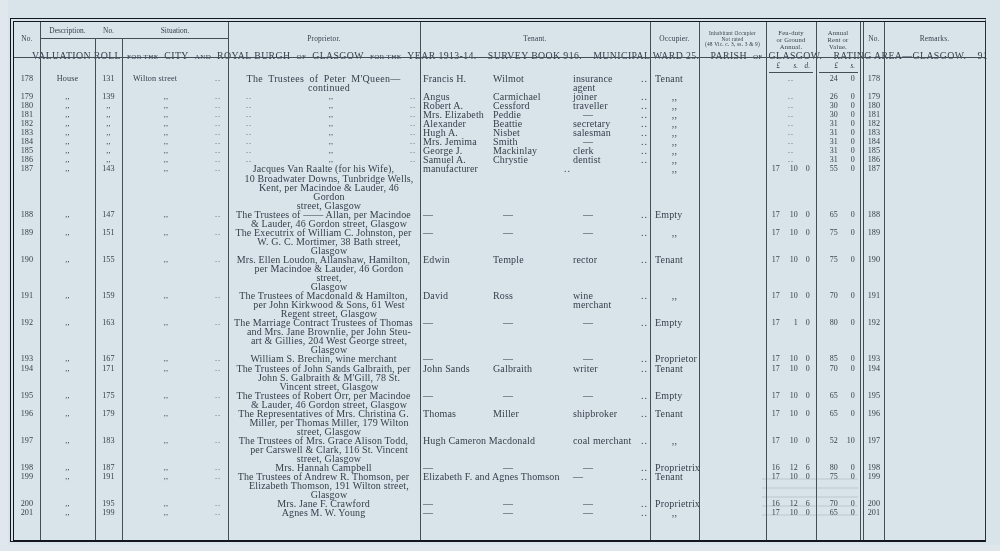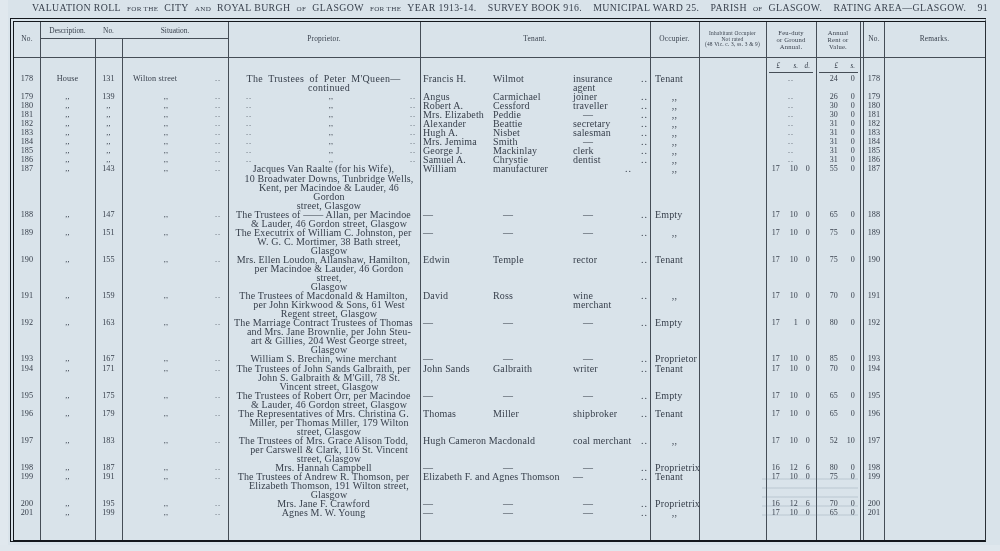--- a/index.html
+++ b/index.html
@@ -10,21 +10,21 @@
     color:#39414d;
   }
   .page-edge{position:absolute;left:0;top:0;width:8px;height:100%;background:#e0e8ee;}
   .page-bottom{position:absolute;left:0;top:545px;width:100%;height:6px;background:#dfe7ed;}
 
   
   .titlebar{
     position:absolute;left:32px;top:2px;right:6px;height:17px;
     display:flex;align-items:baseline;white-space:nowrap;
   }
-  .t-lg{font-size:9.8px;letter-spacing:.4px;}
+  .t-lg{font-size:9.8px;letter-spacing:.4px;margin-top:48px;}
   .t-sm{font-size:7.1px;letter-spacing:.3px;}
   .t-seg{margin-right:6px;}
   .t-gap{margin-left:auto;}
 
   
   .vtable{
     position:absolute;left:10px;top:18px;width:971px;height:518px;
     border-top:4px double #14181d;
     border-left:4px double #14181d;
     border-right:1.5px solid #2a3036;
@@ -464,21 +464,20 @@
         <div class="c cen ditto">,,</div>
         <div class="c cen">143</div>
         <div class="c"><div class="sit-main ditto">,,</div><div class="sit-dots dots">..</div></div>
         <div class="c">
           <div class="prop-text">Jacques Van Raalte (for his Wife),
 10 Broadwater Downs, Tunbridge Wells,
 Kent, per Macindoe &amp; Lauder, 46 Gordon
 street, Glasgow</div>
         </div>
         <div class="c ten-grid">
-          <div>William</div>
           <div>manufacturer</div>
           <div class="ten-dots dots">..</div>
         </div>
         <div class="c occ-val occ-ditto">,,</div>
         <div class="c"></div>
         <div class="c feu-vals feu-grid">
           <div>17</div>
           <div>10</div>
           <div>0</div>
         </div>

